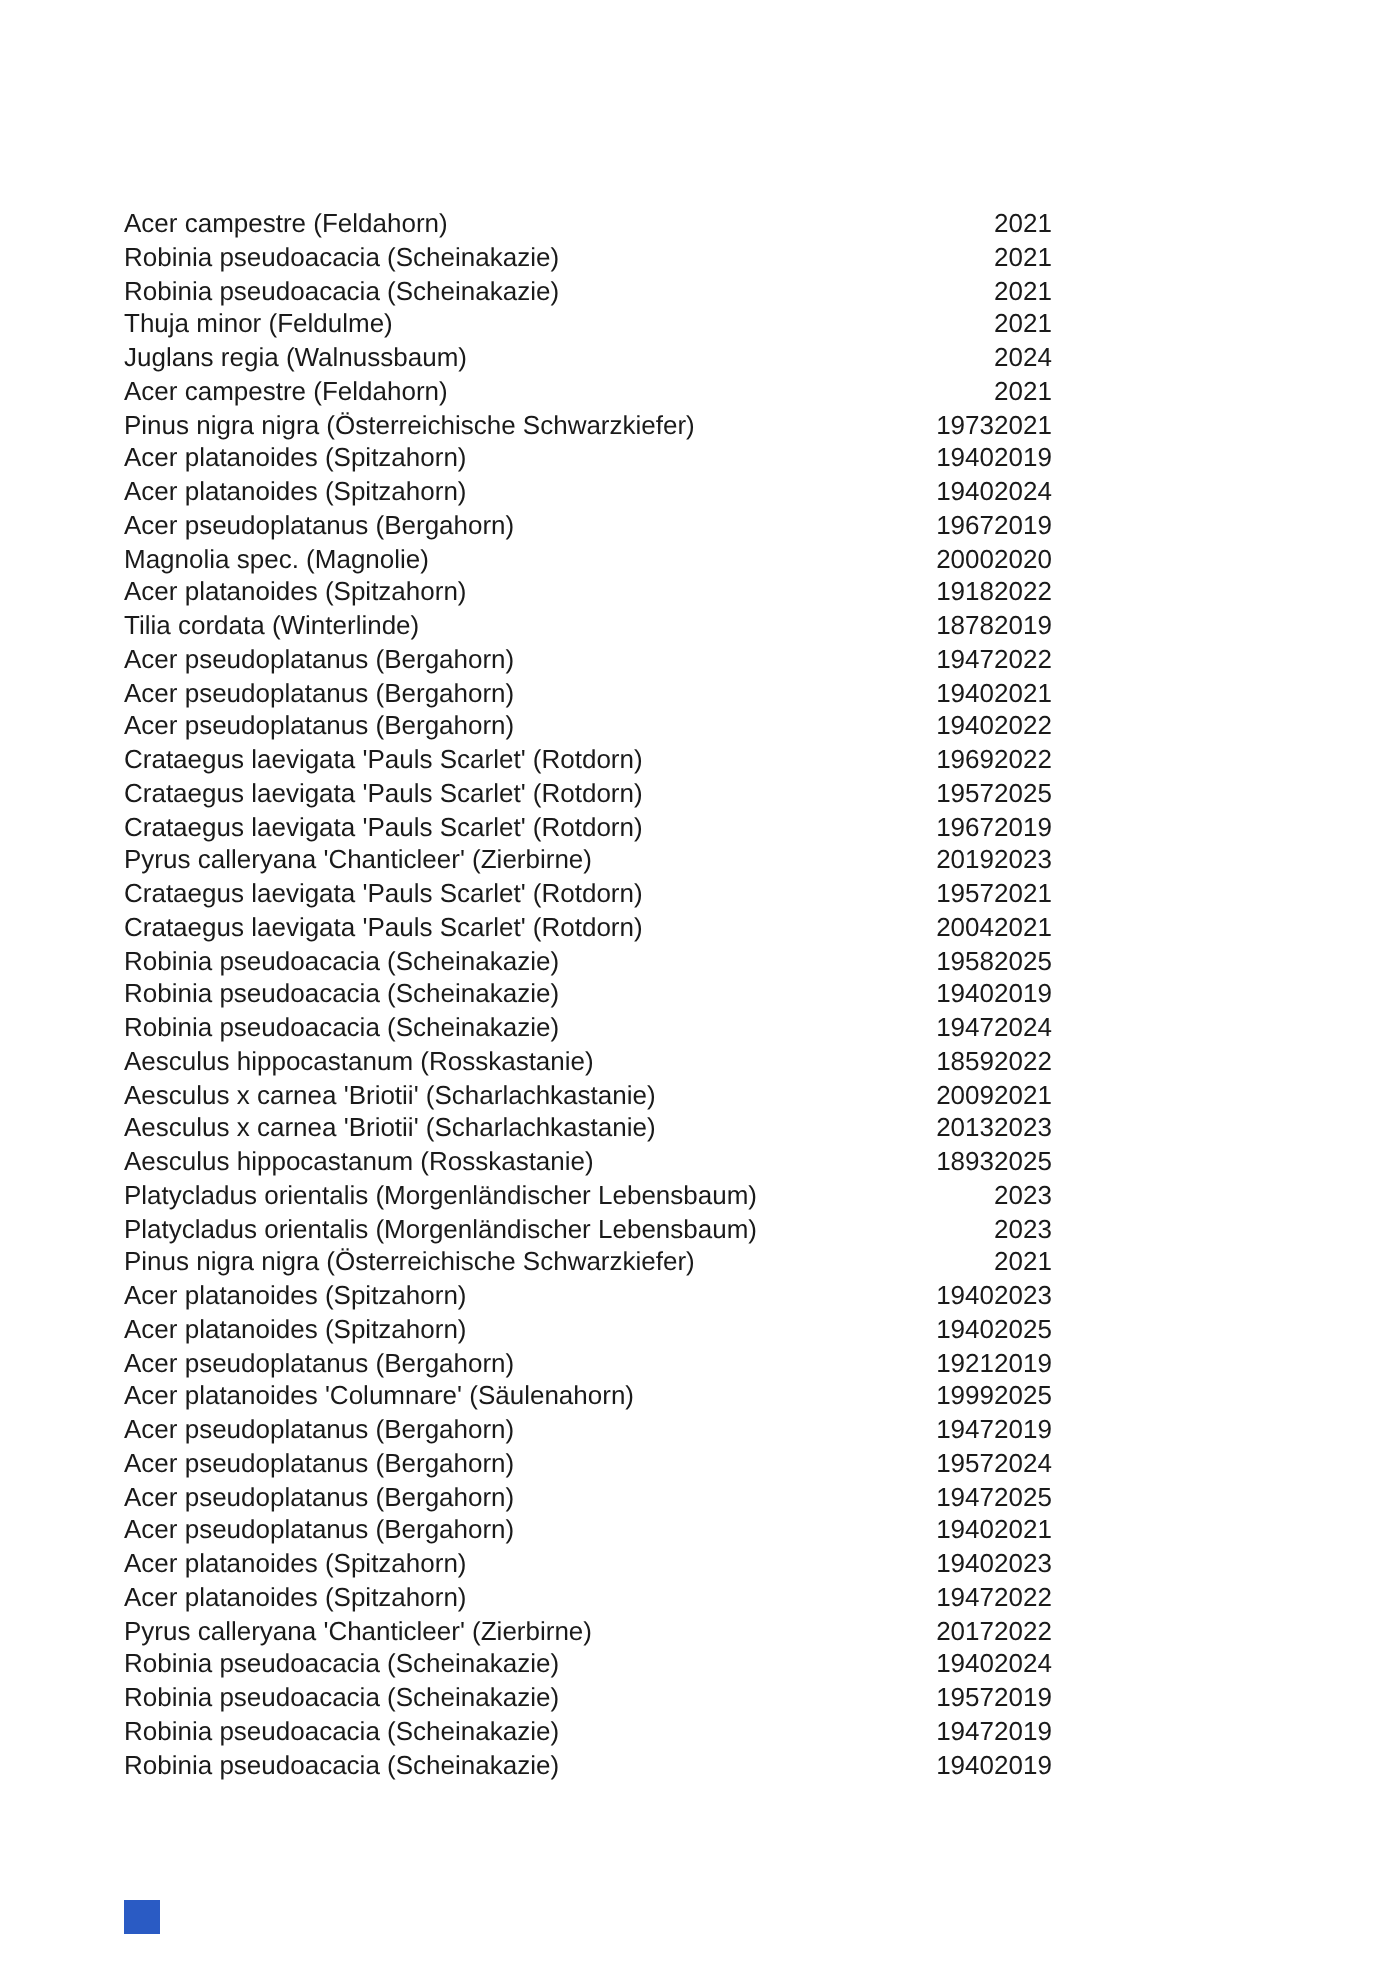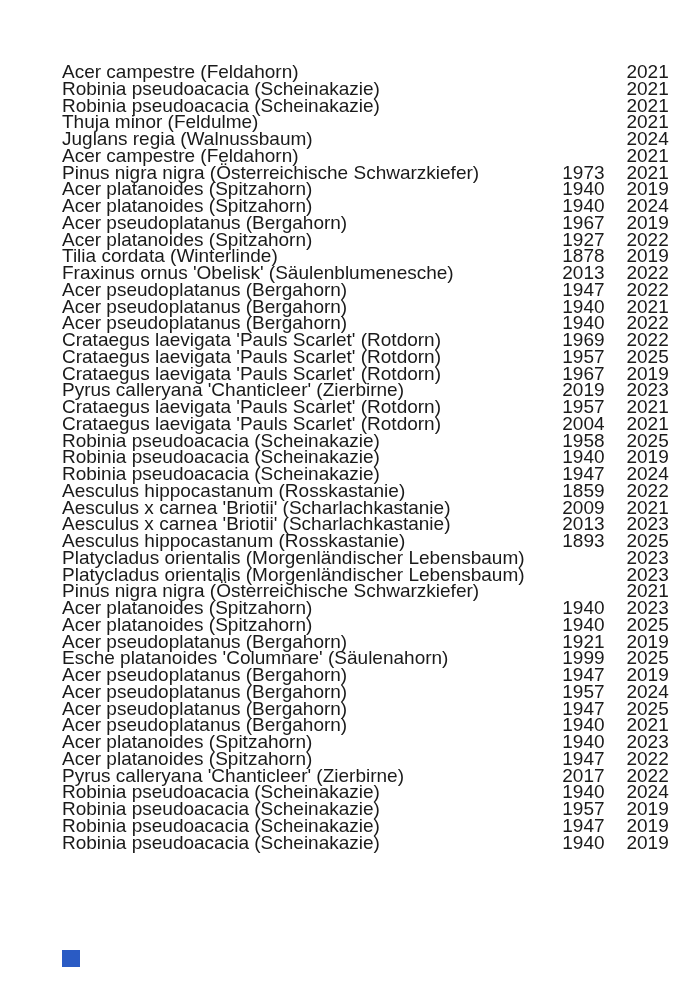--- a/index.html
+++ b/index.html
@@ -16,41 +16,42 @@
     overflow: hidden;
   }
   .list-wrap {
     position: absolute;
     top: 64px;
     left: 62px;
   }
   table.tree-table {
     border-collapse: collapse;
     border-spacing: 0;
-    font-size: 19px;
+    font-size: 13px;
+    margin-top: 40px;
   }
   table.tree-table td {
     padding: 0;
     line-height: 16.75px;
     height: 16.75px;
     white-space: nowrap;
     vertical-align: top;
     font-weight: 400;
   }
   td.col-name {
     width: 355px;
     text-align: left;
   }
   td.col-year1 {
     width: 80px;
     text-align: right;
   }
   td.col-year2 {
     width: 86px;
-    text-align: center;
+    text-align: left;
   }
   .blue-square {
     position: absolute;
     left: 62px;
     top: 950px;
     width: 18px;
     height: 17px;
   }
 </style>
 </head>
@@ -113,38 +114,38 @@
     <td class="col-year1">1940</td>
     <td class="col-year2">2024</td>
   </tr>
 
   <tr>
     <td class="col-name">Acer pseudoplatanus (Bergahorn)</td>
     <td class="col-year1">1967</td>
     <td class="col-year2">2019</td>
   </tr>
 
-
-  <tr>
-    <td class="col-name">Acer platanoides (Spitzahorn)</td>
-    <td class="col-year1">1927</td>
+  <tr>
+    <td class="col-name">Magnolia spec. (Magnolie)</td>
+    <td class="col-year1">2000</td>
+    <td class="col-year2">2020</td>
+  </tr>
+
+  <tr>
+    <td class="col-name">Acer platanoides (Spitzahorn)</td>
+    <td class="col-year1">1918</td>
     <td class="col-year2">2022</td>
   </tr>
 
   <tr>
     <td class="col-name">Tilia cordata (Winterlinde)</td>
     <td class="col-year1">1878</td>
     <td class="col-year2">2019</td>
   </tr>
 
-  <tr>
-    <td class="col-name">Fraxinus ornus 'Obelisk' (Säulenblumenesche)</td>
-    <td class="col-year1">2013</td>
-    <td class="col-year2">2022</td>
-  </tr>
 
   <tr>
     <td class="col-name">Acer pseudoplatanus (Bergahorn)</td>
     <td class="col-year1">1947</td>
     <td class="col-year2">2022</td>
   </tr>
 
   <tr>
     <td class="col-name">Acer pseudoplatanus (Bergahorn)</td>
     <td class="col-year1">1940</td>
@@ -267,21 +268,21 @@
     <td class="col-year2">2025</td>
   </tr>
 
   <tr>
     <td class="col-name">Acer pseudoplatanus (Bergahorn)</td>
     <td class="col-year1">1921</td>
     <td class="col-year2">2019</td>
   </tr>
 
   <tr>
-    <td class="col-name">Esche platanoides 'Columnare' (Säulenahorn)</td>
+    <td class="col-name">Acer platanoides 'Columnare' (Säulenahorn)</td>
     <td class="col-year1">1999</td>
     <td class="col-year2">2025</td>
   </tr>
 
   <tr>
     <td class="col-name">Acer pseudoplatanus (Bergahorn)</td>
     <td class="col-year1">1947</td>
     <td class="col-year2">2019</td>
   </tr>
 

